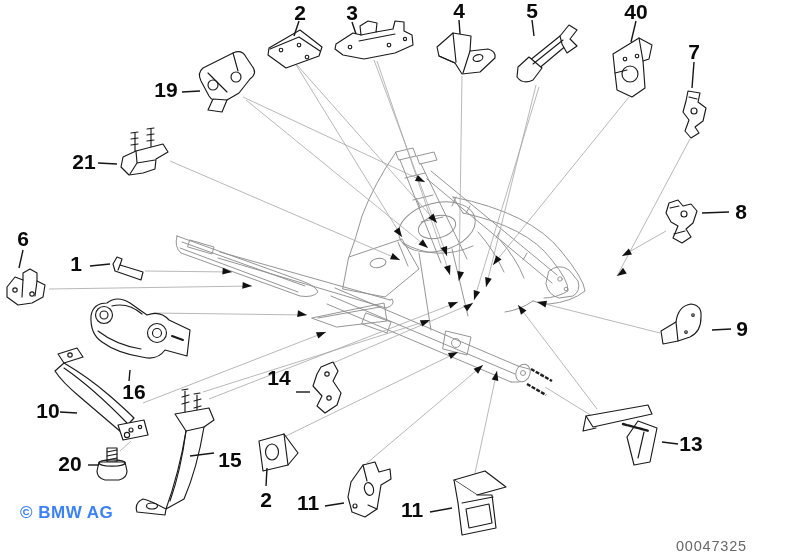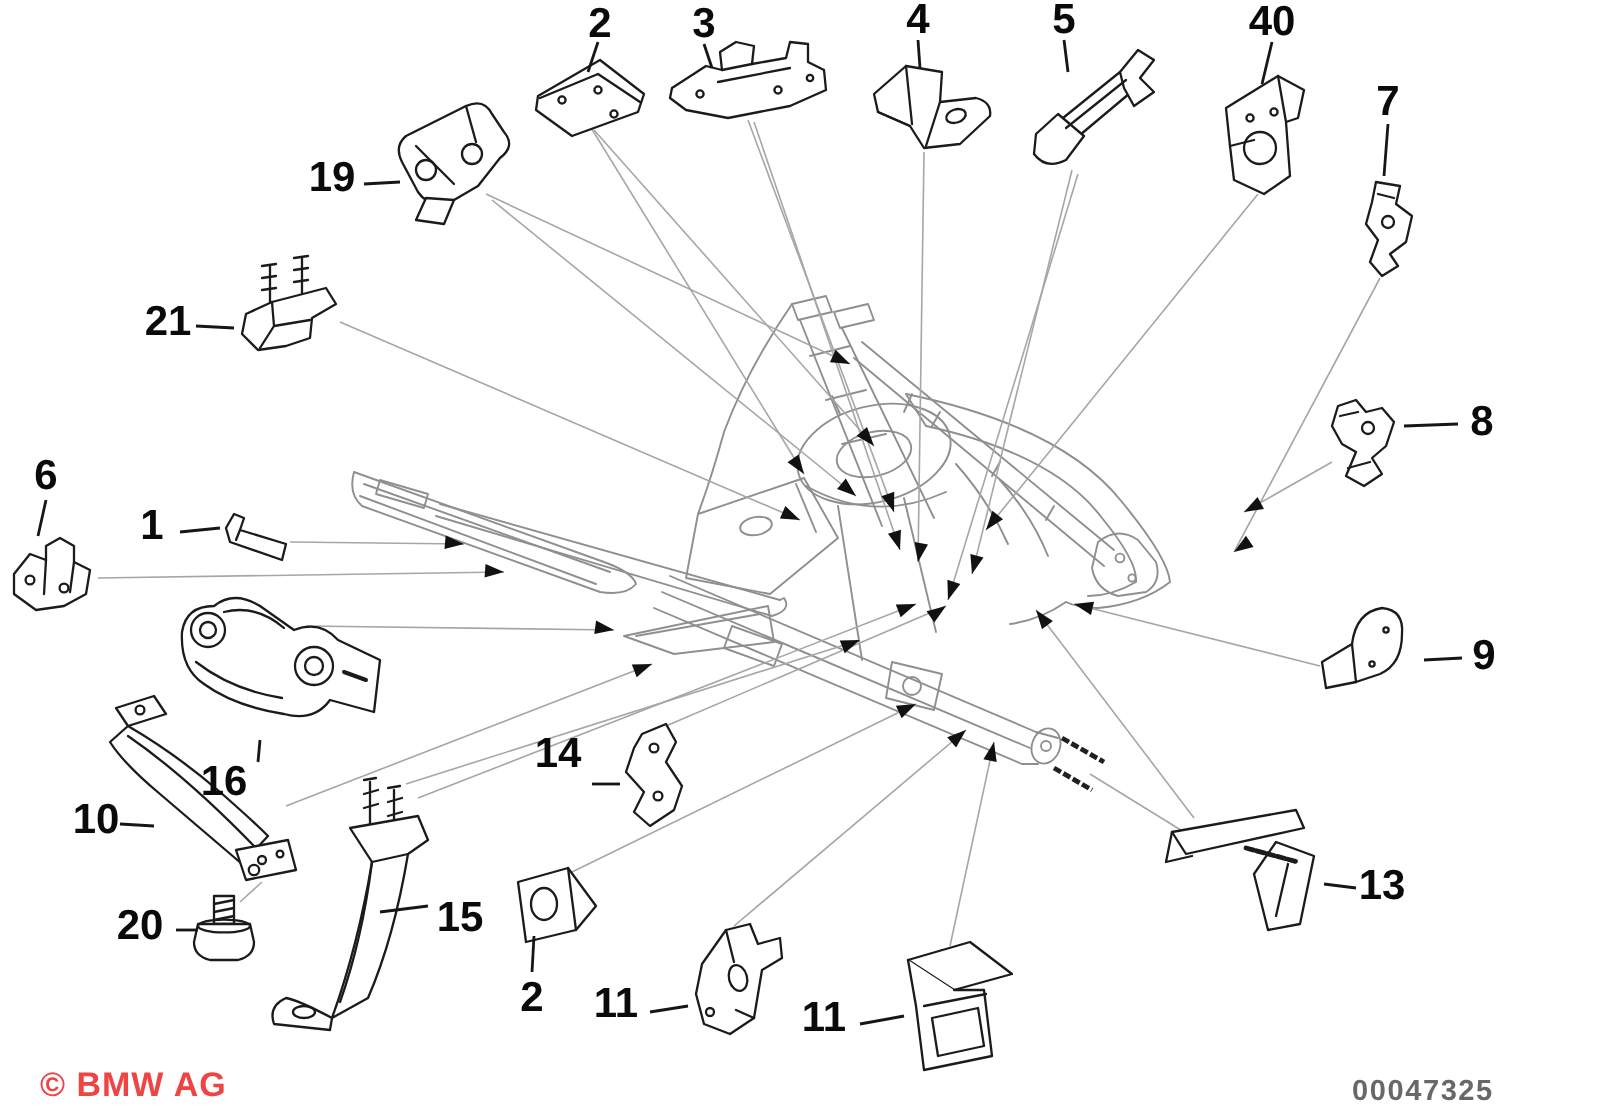--- a/index.html
+++ b/index.html
@@ -7,25 +7,25 @@
     position:relative;width:799px;height:559px;background:#ffffff;
     font-family:"Liberation Sans","DejaVu Sans",sans-serif;overflow:hidden;
   }
   #art{position:absolute;left:0;top:0;}
   .num{
     position:absolute;transform:translate(-50%,-50%);
     font-size:21px;font-weight:bold;color:#0a0a0a;letter-spacing:0;
     white-space:nowrap;line-height:1;
   }
   .copyright{
-    position:absolute;left:20px;top:533px;font-size:17px;font-weight:bold;
-    color:#ef4444;letter-spacing:.5px;
+    position:absolute;left:20px;top:503px;font-size:17px;font-weight:bold;
+    color:#3b82f6;letter-spacing:.5px;
   }
   .plate{
-    position:absolute;left:676px;top:538px;font-size:14.5px;font-weight:bold;
+    position:absolute;left:676px;top:538px;font-size:14.5px;font-weight:normal;
     color:#686868;letter-spacing:.8px;
   }
 </style>
 </head>
 <body>
 
 <div id="canvas">
 
 <svg id="art" width="799" height="559" viewBox="0 0 799 559">
 
@@ -330,21 +330,21 @@
   <div class="num" style="left:23px;top:238px">6</div>
   <div class="num" style="left:694px;top:51px">7</div>
   <div class="num" style="left:741px;top:211px">8</div>
   <div class="num" style="left:742px;top:328px">9</div>
   <div class="num" style="left:691px;top:443px">13</div>
   <div class="num" style="left:412px;top:509px">11</div>
   <div class="num" style="left:308px;top:502px">11</div>
   <div class="num" style="left:266px;top:499px">2</div>
   <div class="num" style="left:279px;top:377px">14</div>
   <div class="num" style="left:230px;top:459px">15</div>
-  <div class="num" style="left:112px;top:391px">16</div>
+  <div class="num" style="left:134px;top:391px">16</div>
   <div class="num" style="left:48px;top:410px">10</div>
   <div class="num" style="left:70px;top:463px">20</div>
   <div class="num" style="left:166px;top:89px">19</div>
   <div class="num" style="left:636px;top:11px">40</div>
   <div class="num" style="left:84px;top:161px">21</div>
 
   <div class="copyright">© BMW AG</div>
   <div class="plate">00047325</div>
 
 </div>

